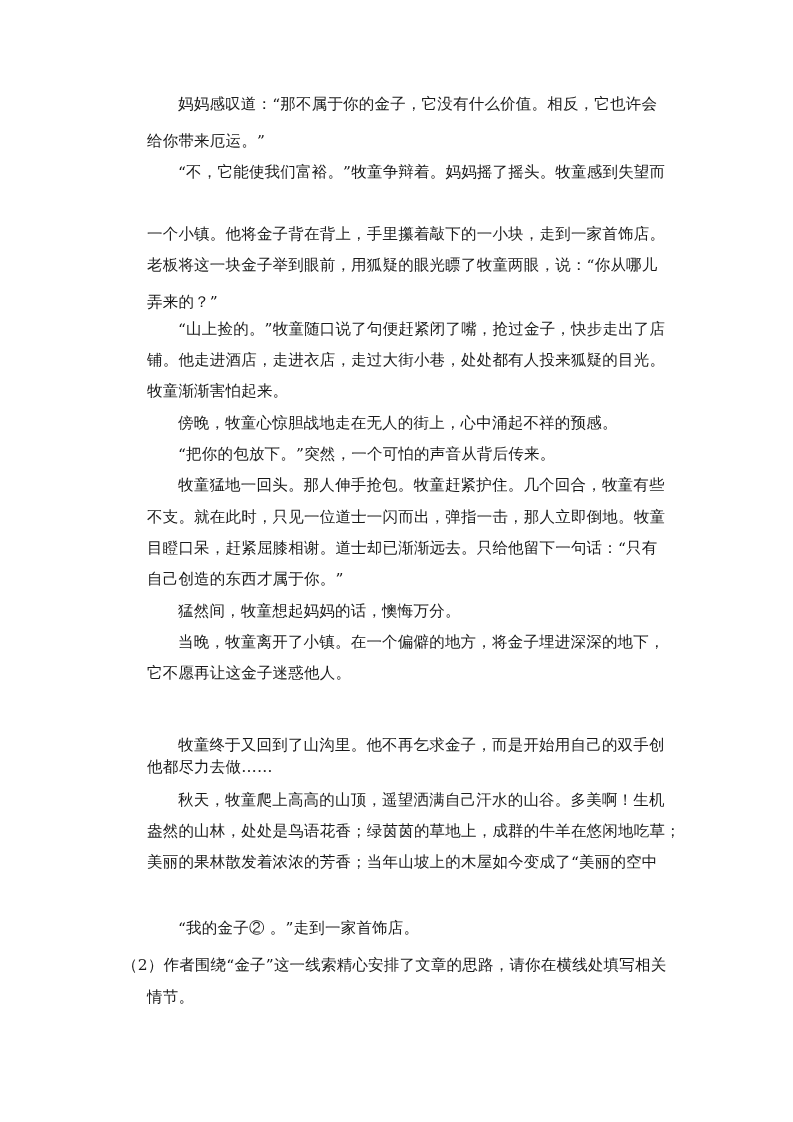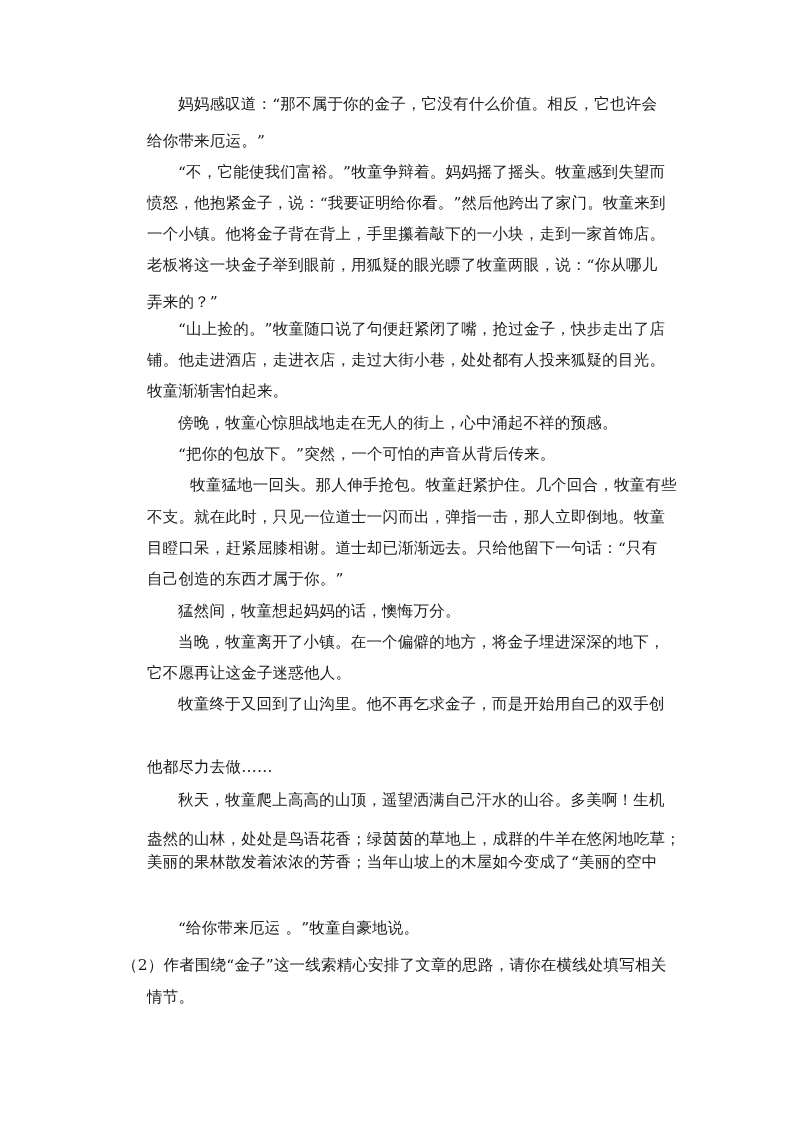--- a/index.html
+++ b/index.html
@@ -19,38 +19,37 @@
     .q-left { left: 122px; }
     .q-cont { left: 147px; }
   </style>
 </head>
 <body>
 
 <div class="page" id="page">
     <div class="line indent" style="top: 94px;">妈妈感叹道：“那不属于你的金子，它没有什么价值。相反，它也许会</div>
     <div class="line" style="top: 131px;">给你带来厄运。”</div>
     <div class="line indent" style="top: 162px;">“不，它能使我们富裕。”牧童争辩着。妈妈摇了摇头。牧童感到失望而</div>
-    <div class="line" style="top: 193px;">愤怒，他抱紧金子，说：“我要证明给你看。”然后他跨出了家门。牧童来到</div>
     <div class="line" style="top: 224px;">一个小镇。他将金子背在背上，手里攥着敲下的一小块，走到一家首饰店。</div>
     <div class="line" style="top: 255px;">老板将这一块金子举到眼前，用狐疑的眼光瞟了牧童两眼，说：“你从哪儿</div>
     <div class="line" style="top: 292px;">弄来的？”</div>
     <div class="line indent" style="top: 319px;">“山上捡的。”牧童随口说了句便赶紧闭了嘴，抢过金子，快步走出了店</div>
     <div class="line" style="top: 350px;">铺。他走进酒店，走进衣店，走过大街小巷，处处都有人投来狐疑的目光。</div>
     <div class="line" style="top: 381px;">牧童渐渐害怕起来。</div>
     <div class="line indent" style="top: 413px;">傍晚，牧童心惊胆战地走在无人的街上，心中涌起不祥的预感。</div>
     <div class="line indent" style="top: 444px;">“把你的包放下。”突然，一个可怕的声音从背后传来。</div>
-    <div class="line indent" style="top: 475px; margin-left: 12px;">牧童猛地一回头。那人伸手抢包。牧童赶紧护住。几个回合，牧童有些</div>
+    <div class="line indent" style="top: 475px;">牧童猛地一回头。那人伸手抢包。牧童赶紧护住。几个回合，牧童有些</div>
     <div class="line" style="top: 507px;">不支。就在此时，只见一位道士一闪而出，弹指一击，那人立即倒地。牧童</div>
     <div class="line" style="top: 538px;">目瞪口呆，赶紧屈膝相谢。道士却已渐渐远去。只给他留下一句话：“只有</div>
     <div class="line" style="top: 569px;">自己创造的东西才属于你。”</div>
     <div class="line indent" style="top: 601px;">猛然间，牧童想起妈妈的话，懊悔万分。</div>
     <div class="line indent" style="top: 632px;">当晚，牧童离开了小镇。在一个偏僻的地方，将金子埋进深深的地下，</div>
     <div class="line" style="top: 663px;">它不愿再让这金子迷惑他人。</div>
-    <div class="line indent" style="top: 695px; font-family: Liberation Mono, monospace;">牧童终于又回到了山沟里。他不再乞求金子，而是开始用自己的双手创</div>
+    <div class="line indent" style="top: 735px;">牧童终于又回到了山沟里。他不再乞求金子，而是开始用自己的双手创</div>
     <div class="line" style="top: 757px;">他都尽力去做……</div>
     <div class="line indent" style="top: 790px;">秋天，牧童爬上高高的山顶，遥望洒满自己汗水的山谷。多美啊！生机</div>
-    <div class="line" style="top: 821px; margin-top: 8px;">盎然的山林，处处是鸟语花香；绿茵茵的草地上，成群的牛羊在悠闲地吃草；</div>
+    <div class="line" style="top: 821px;">盎然的山林，处处是鸟语花香；绿茵茵的草地上，成群的牛羊在悠闲地吃草；</div>
     <div class="line" style="top: 852px;">美丽的果林散发着浓浓的芳香；当年山坡上的木屋如今变成了“美丽的空中</div>
-    <div class="line indent" style="top: 918px;">“给你带来厄运  。”牧童自豪地说。</div>
+    <div class="line indent" style="top: 918px;">“我的金子②  。”走到一家首饰店。</div>
   </div>
 
 <div class="line q-left" style="top:955px;">（2）作者围绕“金子”这一线索精心安排了文章的思路，请你在横线处填写相关</div>
 <div class="line q-cont" style="top:987px;">情节。</div>
 
 </body></html>

